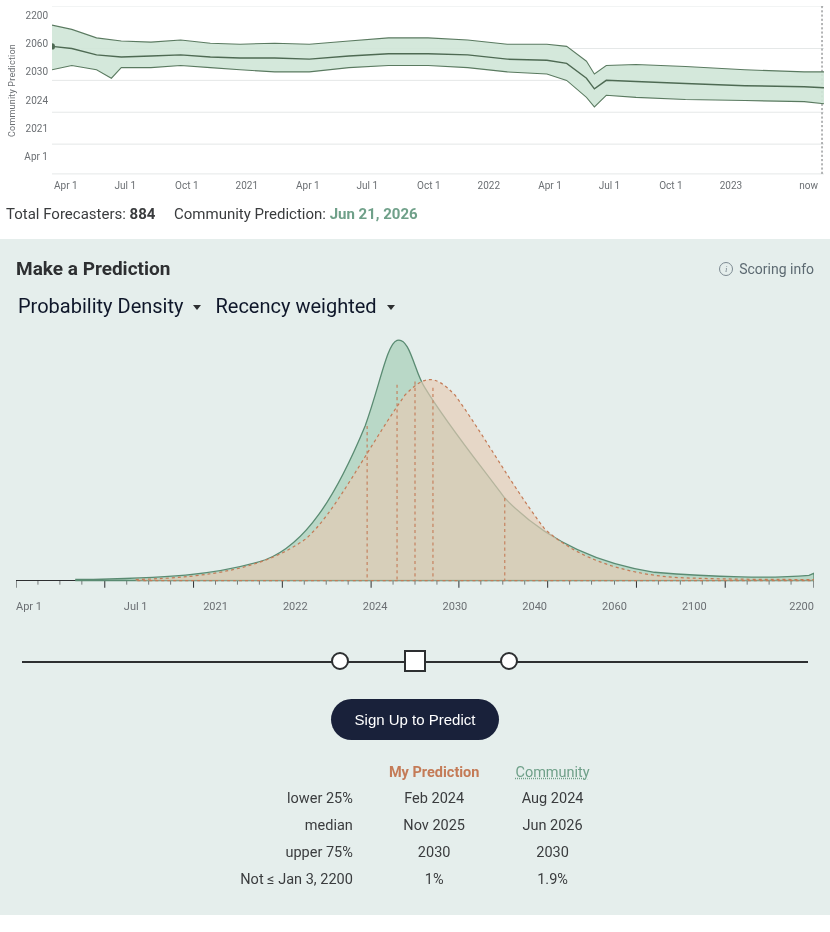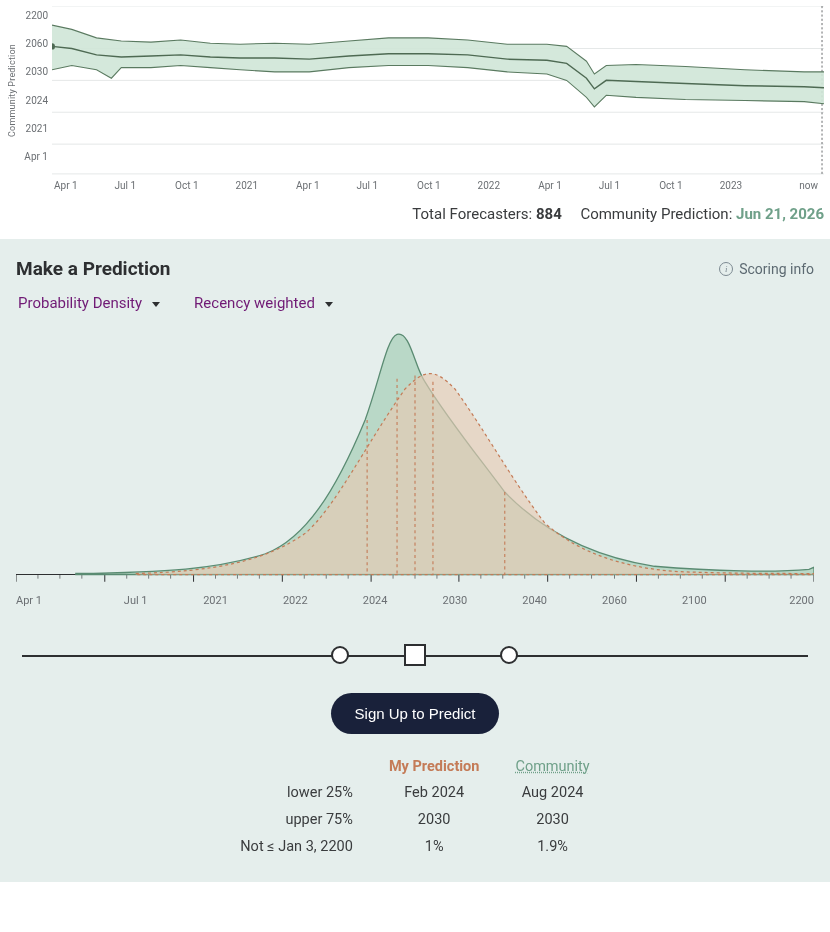--- a/index.html
+++ b/index.html
@@ -38,33 +38,33 @@
   .fan-area{flex:1;position:relative;}
   .fan-svg{width:100%;height:100%;display:block;}
   .xticks{
     display:flex;font-size:10px;color:var(--muted);
     padding:4px 6px 0 48px;
   }
   .xticks span{flex:1;text-align:left;white-space:nowrap;}
   .xticks span:last-child{text-align:center;flex:0 0 auto;margin-left:19px;}
 
   .summary-line{
-    text-align:right;font-size:15px;color:#3a3c3e;
+    text-align:left;font-size:15px;color:#3a3c3e;
     padding:14px 0 16px 0;
   }
   .summary-line b{font-weight:700}
 
   
   .panel{background:var(--mint-bg);padding:18px 16px 22px 16px;}
   .panel-head{display:flex;align-items:center;gap:6px;}
   .panel-title{font-size:19px;color:#2d2f31;margin:0;flex:1;}
   .scoring{color:#5d6a72;font-size:14px;display:flex;align-items:center;gap:6px;cursor:pointer;}
   .info-icon{width:14px;height:14px;border:1.3px solid #7d8a92;border-radius:50%;display:inline-flex;align-items:center;justify-content:center;font-size:9px;color:#7d8a92;font-style:italic;font-family:Georgia,serif;}
 
-  .selectors{display:flex;gap:34px;margin:14px 0 10px 2px;font-size:15px;color:#701a75;}
+  .selectors{display:flex;gap:14px;margin:14px 0 10px 2px;font-size:20px;color:#0f172a;}
   .sel{display:flex;align-items:center;gap:10px;cursor:pointer;}
   .caret{width:0;height:0;border-left:4px solid transparent;border-right:4px solid transparent;border-top:5px solid #2d2f31;margin-top:2px;}
 
   .density-wrap{height:268px;position:relative;margin-top:2px;}
   .density-svg{width:100%;height:100%;display:block;}
   .density-xticks{display:flex;font-size:11px;color:var(--muted);padding:4px 0 0 0;}
   .density-xticks span{flex:1;text-align:center;}
   .density-xticks span:first-child{text-align:left;}
   .density-xticks span:last-child{text-align:right;}
 
@@ -265,20 +265,25 @@
       <th></th>
       <th class="mine">My Prediction</th>
       <th class="comm">Community</th>
     </tr>
     <tr>
           <td class="lab">lower 25%</td>
           <td>Feb 2024</td>
           <td>Aug 2024</td>
         </tr>
     <tr>
+          <td class="lab">median</td>
+          <td>Nov 2025</td>
+          <td>Jun 2026</td>
+        </tr>
+    <tr>
           <td class="lab">upper 75%</td>
           <td>2030</td>
           <td>2030</td>
         </tr>
     <tr>
           <td class="lab">Not ≤ Jan 3, 2200</td>
           <td>1%</td>
           <td>1.9%</td>
         </tr>
   </tbody>

